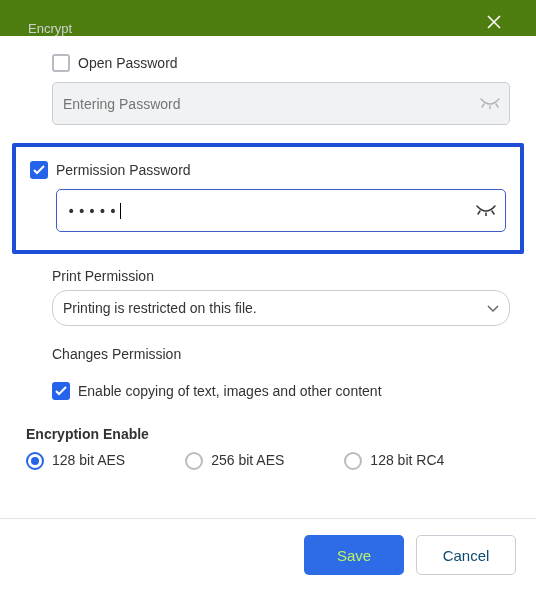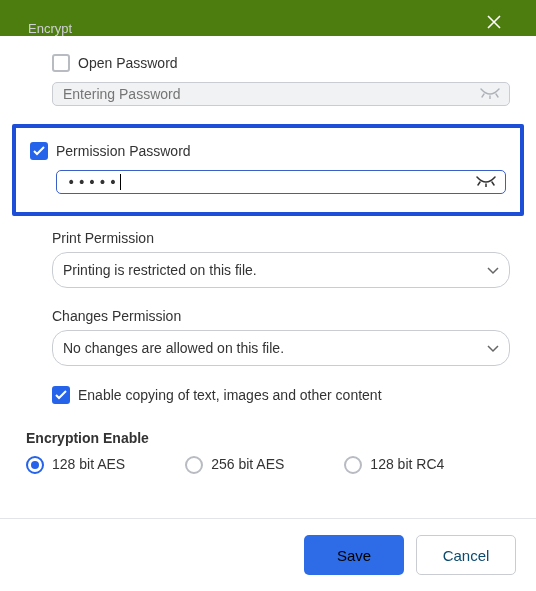--- a/index.html
+++ b/index.html
@@ -49,21 +49,21 @@
   .checkbox.checked svg { display: block; }
   .checkbox svg { display: none; }
   .checkbox-label { color: #333; }
   .input-wrap {
     margin-top: 10px;
     margin-left: 0;
     position: relative;
   }
   .text-input {
     width: 100%;
-    height: 24px;
+    height: 43px;
     border: 1px solid #c9cdd3;
     border-radius: 5px;
     padding: 0 38px 0 10px;
     font-size: 14px;
     background: #fff;
   }
   .text-input.disabled {
     background: #f1f2f4;
     color: #999;
   }
@@ -124,21 +124,21 @@
     position: absolute; bottom: 0; left: 0; right: 0;
     background: #fff;
   }
   .btn {
     min-width: 100px; height: 40px;
     border-radius: 5px;
     font-size: 15px;
     display: flex; align-items: center; justify-content: center;
     cursor: pointer;
   }
-  .btn-primary { background: #2e6be6; color: #000000; border: none; }
+  .btn-primary { background: #2e6be6; color: #bef264; border: none; }
   .btn-secondary { background: #fff; border: 1px solid #c9cdd3; color: #0c4a6e; }
   .dots { letter-spacing: 2px; font-family: monospace; }
   .cursor-bar {
     display: inline-block; width: 1px; height: 16px; background: #000;
     vertical-align: middle; margin-left: 1px;
   }
 </style>
 </head>
 <body>
 
@@ -195,28 +195,20 @@
     <div class="select">
       <span>Printing is restricted on this file.</span>
       <span class="chev">
         <svg width="12" height="8" viewBox="0 0 12 8">
             <path d="M1 1 L6 6 L11 1" stroke="#666" stroke-width="1.5" fill="none"></path>
           </svg>
       </span>
     </div>
 
     <div class="section-label" style="margin-top:20px;">Changes Permission</div>
-    <div class="select">
-      <span>No changes are allowed on this file.</span>
-      <span class="chev">
-        <svg width="12" height="8" viewBox="0 0 12 8">
-            <path d="M1 1 L6 6 L11 1" stroke="#666" stroke-width="1.5" fill="none"></path>
-          </svg>
-      </span>
-    </div>
 
     <div class="row" style="margin-top:20px;">
       <div class="checkbox checked">
         <svg width="12" height="10" viewBox="0 0 12 10">
             <path d="M1 5 L4 8 L11 1" stroke="#fff" stroke-width="2" fill="none"></path>
           </svg>
       </div>
       <span class="checkbox-label">Enable copying of text, images and other content</span>
     </div>
   </div>

